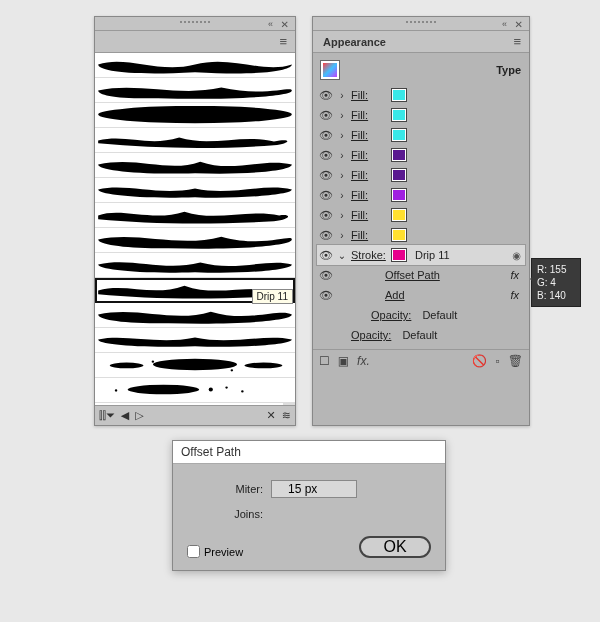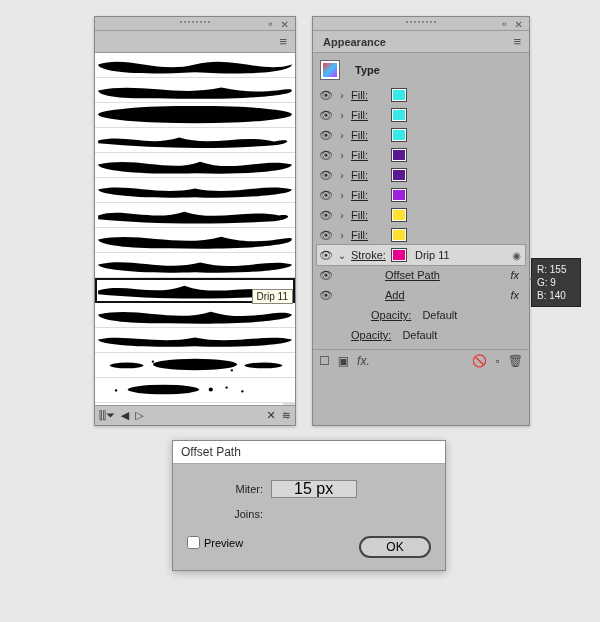--- a/index.html
+++ b/index.html
@@ -24,21 +24,21 @@
 .scrollbar { position: absolute; right: 0; top: 0; bottom: 0; width: 12px; background: #ddd; }
 .scrollbar .thumb { position: absolute; left: 1px; right: 1px; top: 2px; height: 90px; background: #bbb; border-radius: 2px; }
 .scrollbar .arrow { position:absolute; left:0; right:0; height:12px; text-align:center; font-size:8px; color:#555; cursor:pointer; }
 .panel-footer { height: 20px; background: #c4c4c4; border-top: 1px solid #999; display: flex; align-items: center; padding: 0 4px; gap: 6px; font-size: 11px; color: #333; }
 .panel-footer .spacer { flex: 1; }
 .footer-icon { cursor:pointer; font-size:11px; }
 
 
 #appearance { left: 312px; top: 16px; width: 218px; height: 410px; }
 .app-body { padding: 4px 4px 0 4px; }
-.app-header-row { display: flex; align-items: center; gap: 16px; padding: 4px 4px 6px 4px; }
+.app-header-row { display: flex; align-items: center; gap: 8px; padding: 4px 4px 6px 4px; justify-content: space-between; }
 .color-chip { width: 18px; height: 18px; border: 1px solid #666; }
 .type-label { font-weight: 600; }
 .app-row { display: flex; align-items: center; height: 20px; gap: 4px; padding: 0 2px; font-size: 11px; }
 .eye { width: 14px; text-align: center; color: #333; cursor: pointer; font-size:11px; }
 .chev { width: 10px; text-align: center; color: #333; cursor: pointer; font-size:10px; }
 .swatch { width: 16px; height: 14px; border: 1px solid #444; box-shadow: inset 0 0 0 1px #fff; }
 .row-label { flex: 0 0 36px; text-decoration: underline; }
 .row-value { margin-left: 4px; }
 .fx { margin-left: auto; font-style: italic; font-size: 11px; color: #222; padding-right: 4px; }
 .row-link { padding-left: 48px; text-decoration: underline; }
@@ -50,24 +50,24 @@
 
 #rgb-box { position: absolute; left: 531px; top: 258px; width: 50px; background: #3a3a3a; color: #eee; font-size: 10px; line-height: 13px; padding: 4px 5px; border: 1px solid #222; }
 #rgb-box::before { content:""; position:absolute; left:-6px; top:16px; border:4px solid transparent; border-right-color:#3a3a3a; }
 
 
 #dialog { position: absolute; left: 172px; top: 440px; width: 274px; background: #bdbdbd; border: 1px solid #888; box-shadow: 0 2px 8px rgba(0,0,0,0.25); }
 .dialog-title { background: #fff; border-bottom: 1px solid #aaa; padding: 4px 8px; font-size: 12px; color: #333; }
 .dialog-body { padding: 16px 14px 10px 14px; }
 .form-row { display: flex; align-items: center; margin-bottom: 10px; font-size: 11px; }
 .form-row label { width: 76px; text-align: right; margin-right: 8px; color: #222; }
-.form-row input[type=text], .form-row select { width: 86px; height: 18px; font-size: 16px; border: 1px solid #888; background: #d8d8d8; padding: 0 22px; }
-.dialog-buttons { display: flex; align-items: flex-start; gap: 14px; padding: 6px 0 2px 0; }
+.form-row input[type=text], .form-row select { width: 86px; height: 18px; font-size: 12px; border: 1px solid #888; background: #d8d8d8; padding: 0 16px; }
+.dialog-buttons { display: flex; align-items: flex-end; gap: 14px; padding: 6px 0 2px 0; }
 .dialog-buttons .chk { display:flex; align-items:center; gap:4px; font-size:11px; margin-right:auto; }
-.dialog-buttons button { width: 72px; height: 22px; border-radius: 12px; border: 1px solid #666; background: #cfcfcf; font-size: 12px; cursor: pointer; }
+.dialog-buttons button { width: 72px; height: 22px; border-radius: 12px; border: 1px solid #666; background: #cfcfcf; font-size: 16px; cursor: pointer; }
 .dialog-buttons button.primary { border: 2px solid #444; }
 
 </style>
 </head>
 <body>
 
 <div id="brushes" class="panel">
   <div class="panel-titlebar">
     <div class="grip"></div>
     <span class="collapse">«</span>
@@ -265,21 +265,21 @@
     <span class="ico"><i>fx.</i></span>
     <span class="spacer"></span>
     <span class="ico">🚫</span>
     <span class="ico">▫</span>
     <span class="ico">🗑</span>
   </div>
 </div>
 
 <div id="rgb-box">
   <div>R: 155</div>
-  <div>G: 9</div>
+  <div>G: 4</div>
   <div>B: 140</div>
 </div>
 
 <div id="dialog">
   <div class="dialog-title">Offset Path</div>
   <div class="dialog-body">
     <div class="form-row">
       <label>Miter:</label>
       <input type="text" value="15 px" style="">
     </div>

